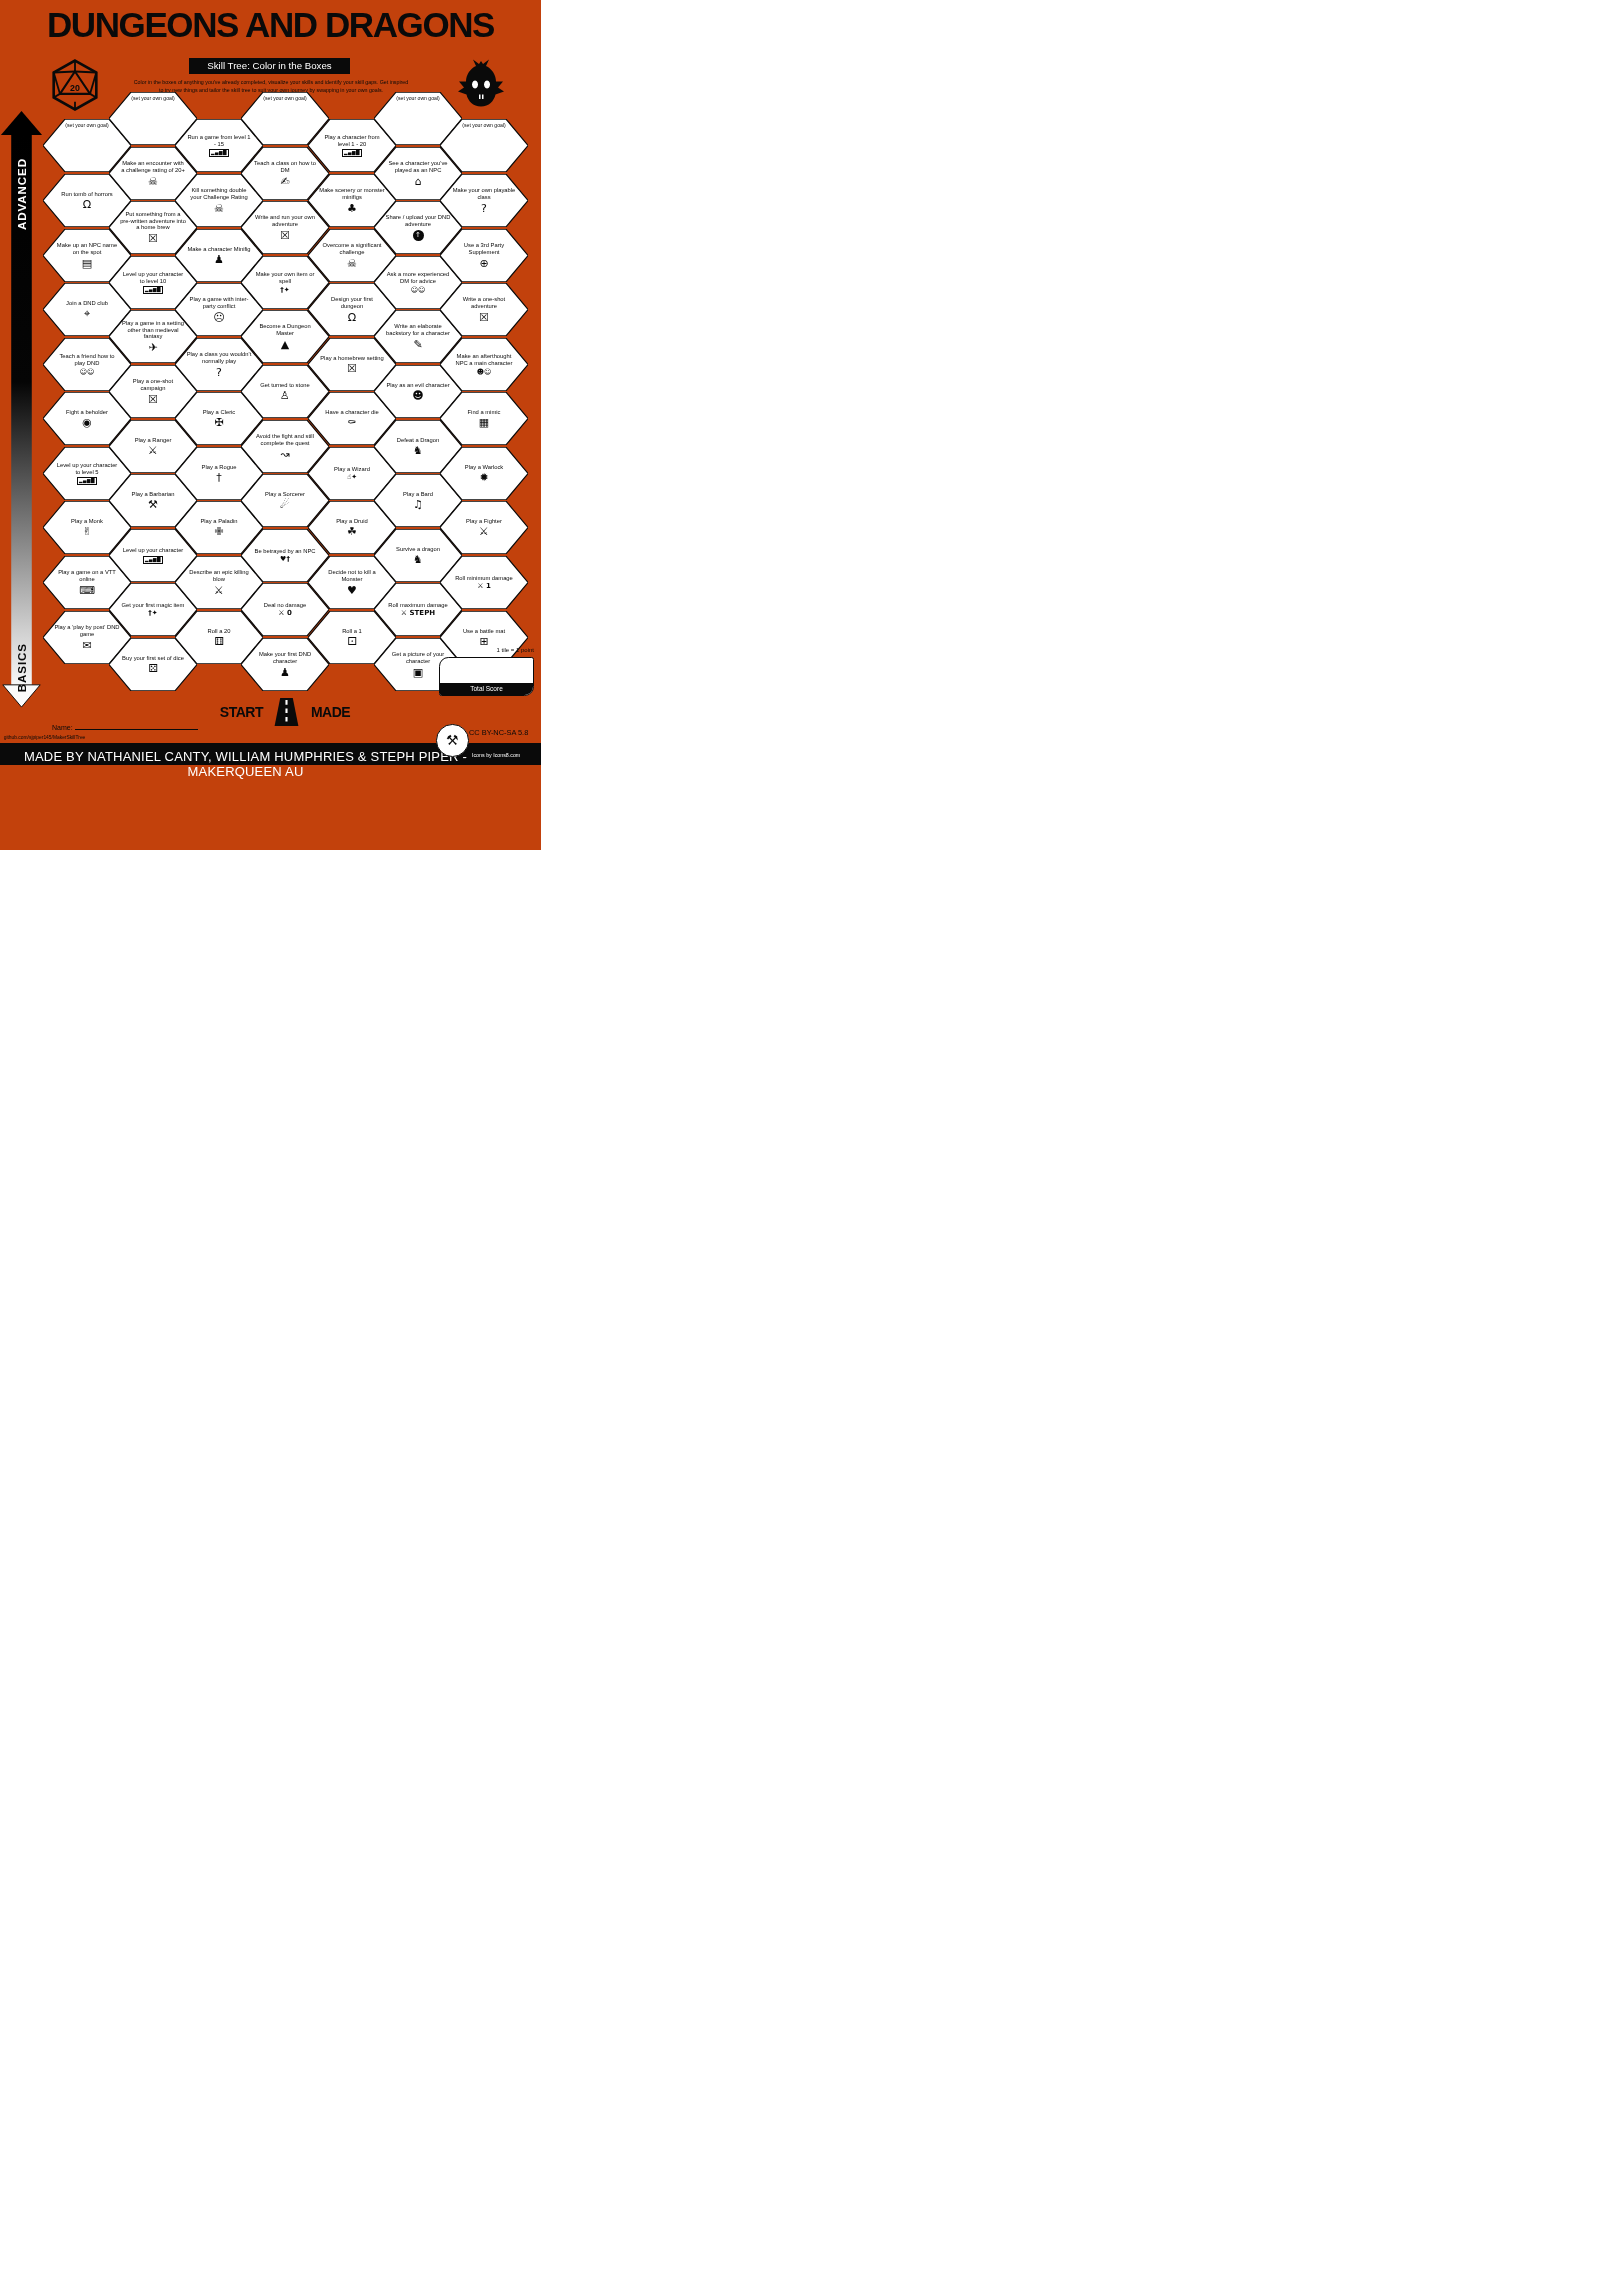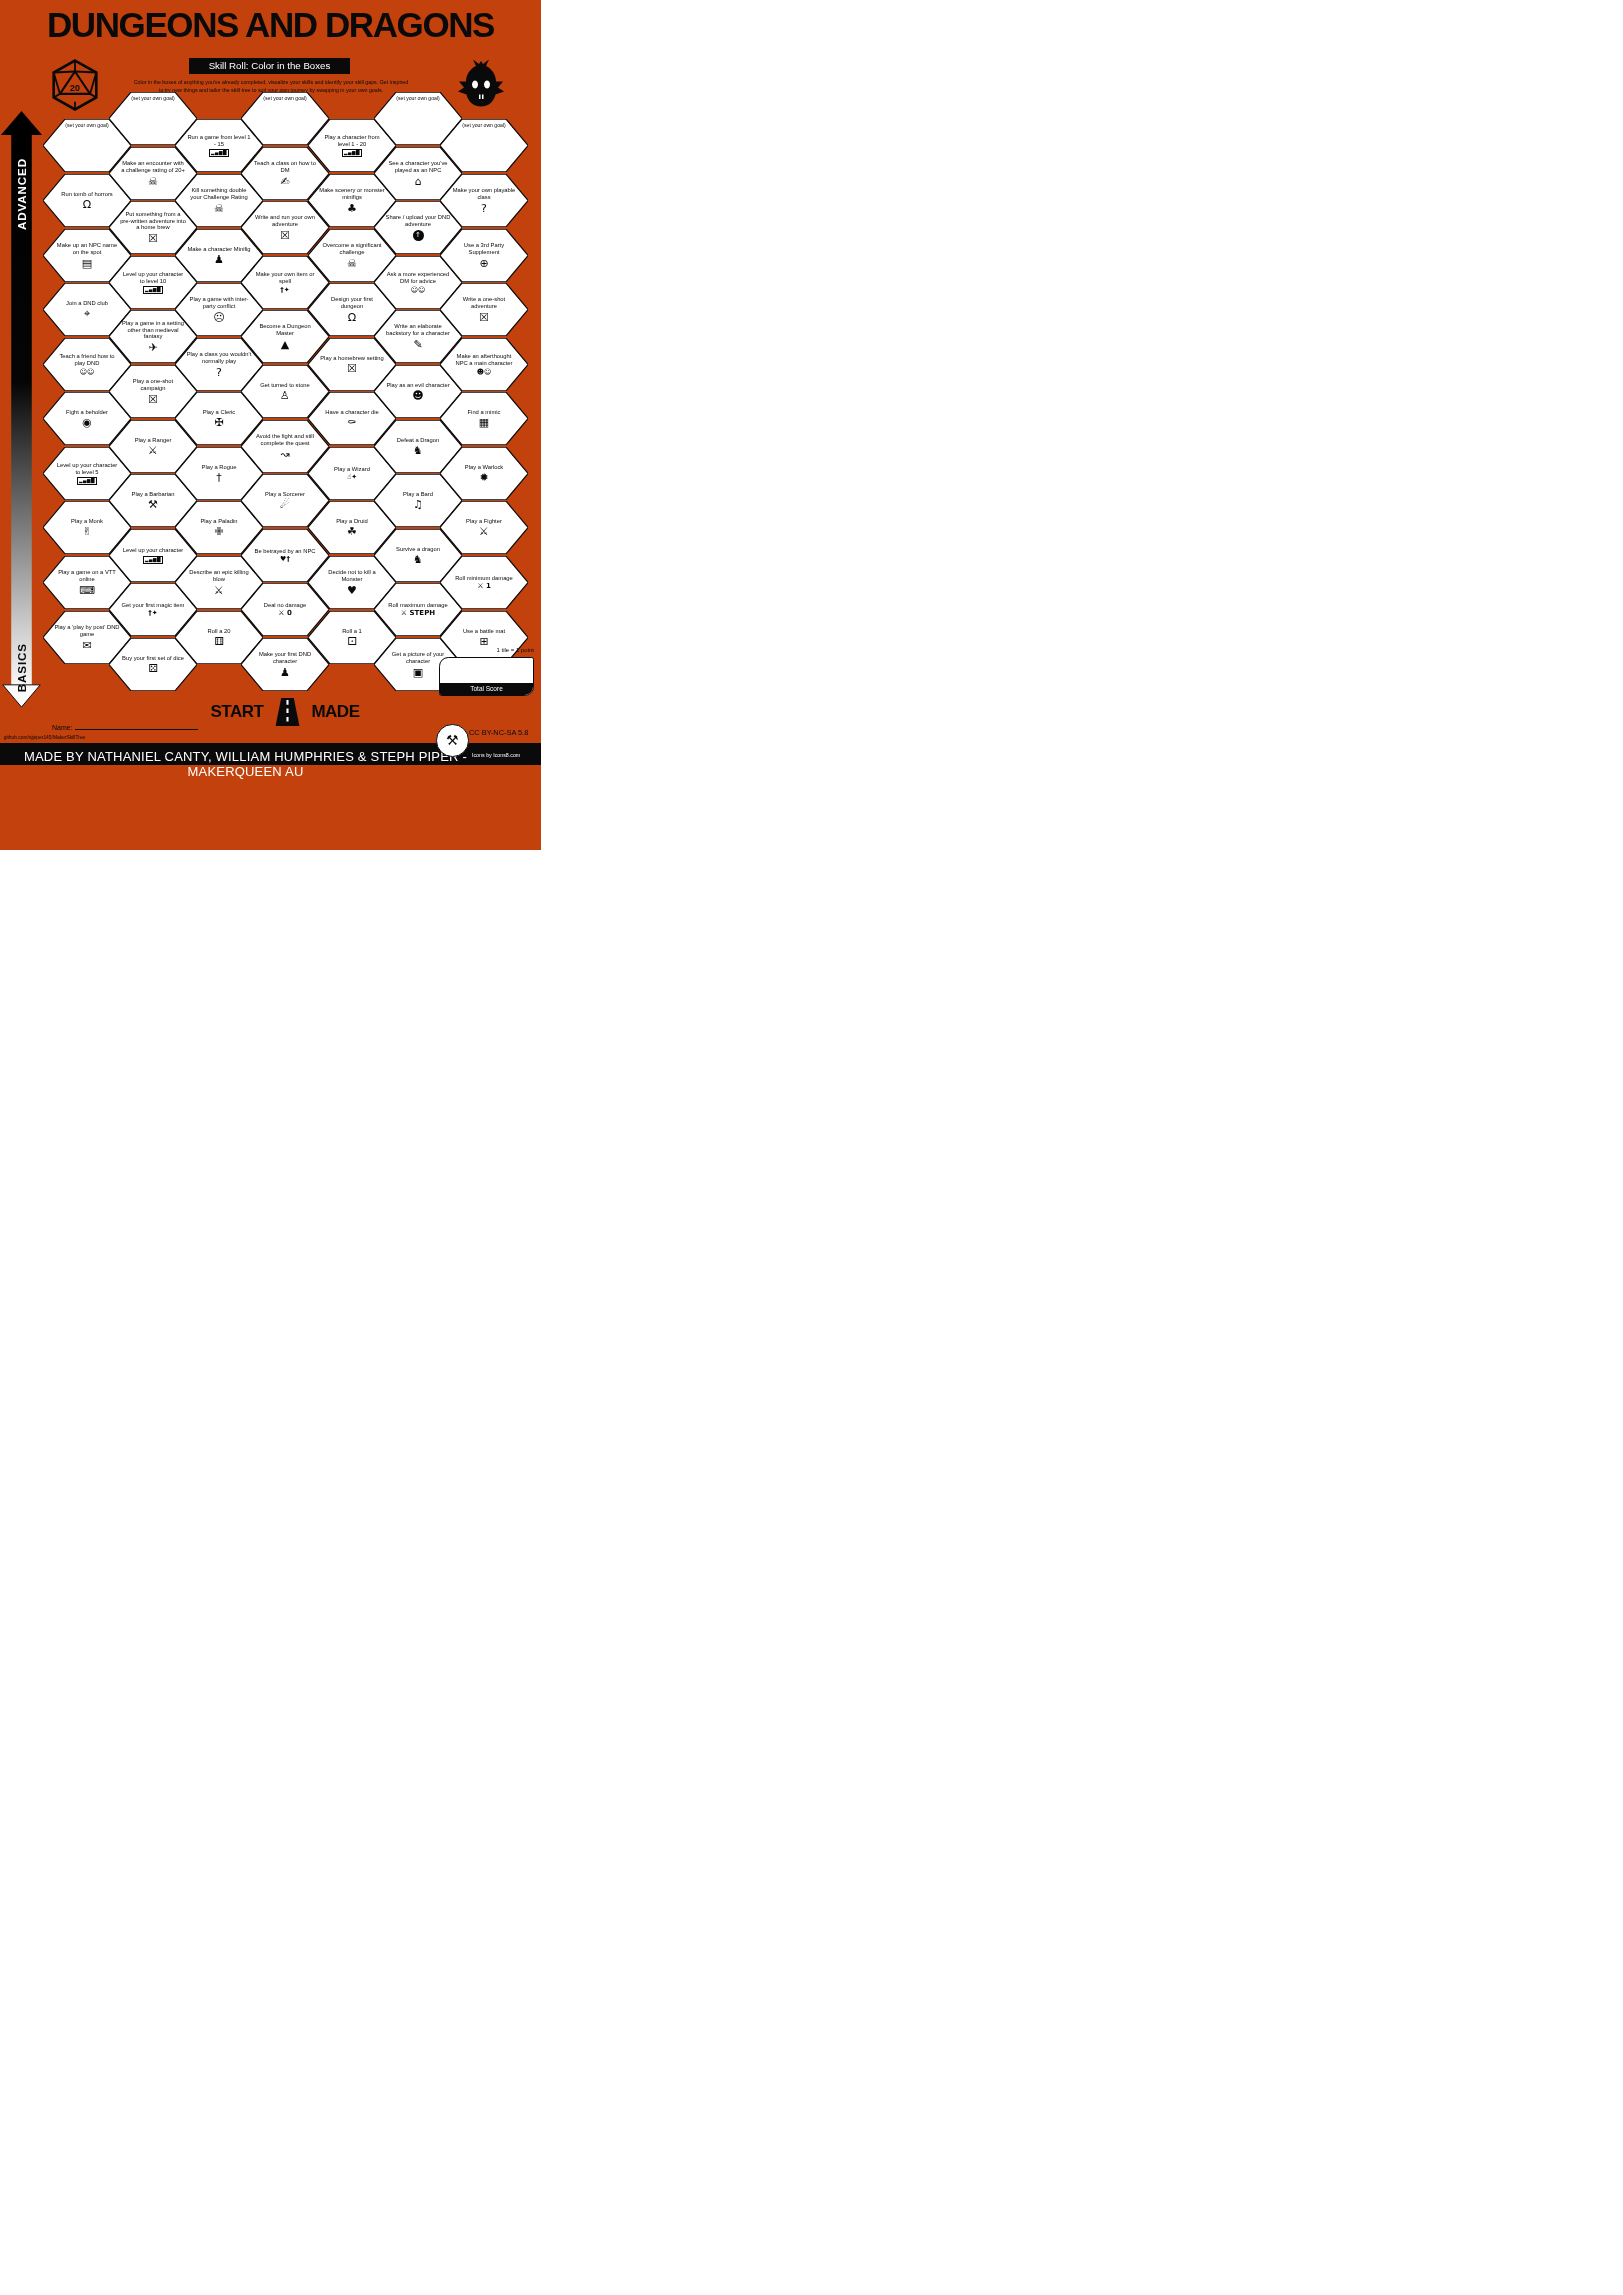--- a/index.html
+++ b/index.html
@@ -30,21 +30,21 @@
   .hex-label{font-size:5.8px;line-height:1.16;}
   .goal .hex-label{font-size:5.1px;}
   .hex-icon{font-family:"DejaVu Sans",sans-serif;font-size:11px;line-height:1;margin-top:0.5px;}
   .hex-icon.sm{font-size:7px;font-weight:bold;}
   .hex-icon.chart{font-size:4.6px;letter-spacing:0.5px;border:0.9px solid #0a0a0a;padding:0.9px 1.4px 0.5px;}
   .hex-icon.circled{background:#0a0a0a;color:#fff;border-radius:50%;width:11px;height:11px;
                     display:inline-flex;align-items:center;justify-content:center;font-size:7px;}
   
   .start-wrap{position:absolute;left:181px;top:696px;width:208px;height:32px;display:flex;
               align-items:center;justify-content:center;gap:6.5px;}
-  .start-word{font-size:17px;font-weight:bold;letter-spacing:-0.5px;}
+  .start-word{font-size:14px;font-weight:bold;letter-spacing:-0.5px;}
   .road{width:35px;height:30px;}
   
   .score-note{position:absolute;left:439px;top:647px;width:95px;text-align:right;font-size:6px;}
   .score-box{position:absolute;left:439px;top:657px;width:95px;height:39px;border:1.2px solid #0a0a0a;
              border-radius:9.3px 2.3px 9.3px 2.3px;overflow:hidden;background:#fff;box-sizing:border-box;}
   .score-bar{position:absolute;left:0;bottom:0;width:100%;height:11.6px;background:#0a0a0a;color:#fff;
              text-align:center;font-size:6.5px;line-height:11px;}
   
   .name-row{position:absolute;left:52px;top:722px;font-size:7px;}
   .name-line{display:inline-block;width:123px;border-bottom:0.9px solid #0a0a0a;height:6.5px;}
@@ -82,21 +82,21 @@
   </svg>
 
   <svg class="dragonlogo" viewBox="0 0 100 100">
     <path fill="#0a0a0a" d="M50 96 C34 96 24 85 21 72 L4 66 L16 58 L6 46 L20 46 C20 32 29 20 40 15 L34 2 L46 11 L50 5 L54 11 L66 2 L60 15 C71 20 80 32 80 46 L94 46 L84 58 L96 66 L79 72 C76 85 66 96 50 96 Z"></path>
     <path fill="#fff" d="M38 44 a6 8 0 1 0 0.1 0 Z"></path>
       <path fill="#fff" d="M62 44 a6 8 0 1 0 0.1 0 Z"></path>
     <rect x="46" y="72" width="3" height="9" fill="#fff"></rect>
       <rect x="52" y="72" width="3" height="9" fill="#fff"></rect>
   </svg>
 
-  <div class="subtitle">Skill Roll: Color in the Boxes</div>
+  <div class="subtitle">Skill Tree: Color in the Boxes</div>
   <div class="desc">
     <span>Color in the boxes of anything you've already completed, visualize your skills and identify your skill gaps.  Get inspired</span><br>
     <span>to try new things and tailor the skill tree to suit your own journey by swapping in your own goals.</span>
   </div>
 
   <svg class="arrow-wrap" viewBox="0 0 92 1292" preserveAspectRatio="none">
     <defs>
       <linearGradient id="fade" x1="0" y1="0" x2="0" y2="1">
         <stop offset="0" stop-color="#000"></stop>
           <stop offset="0.45" stop-color="#050505"></stop>

